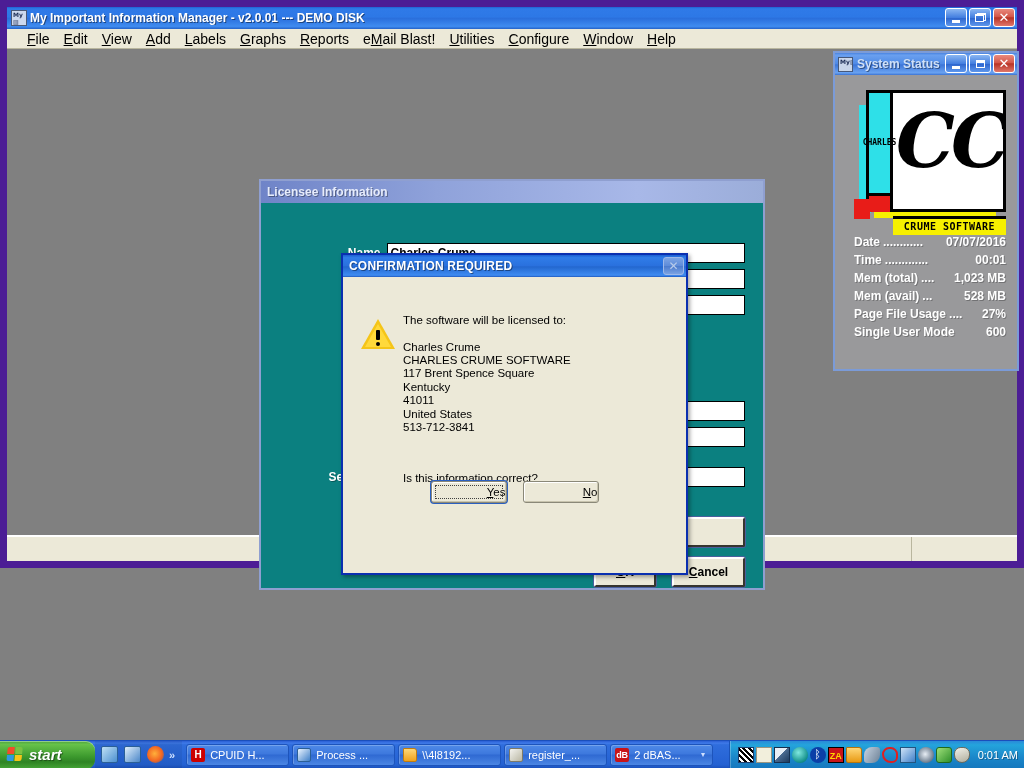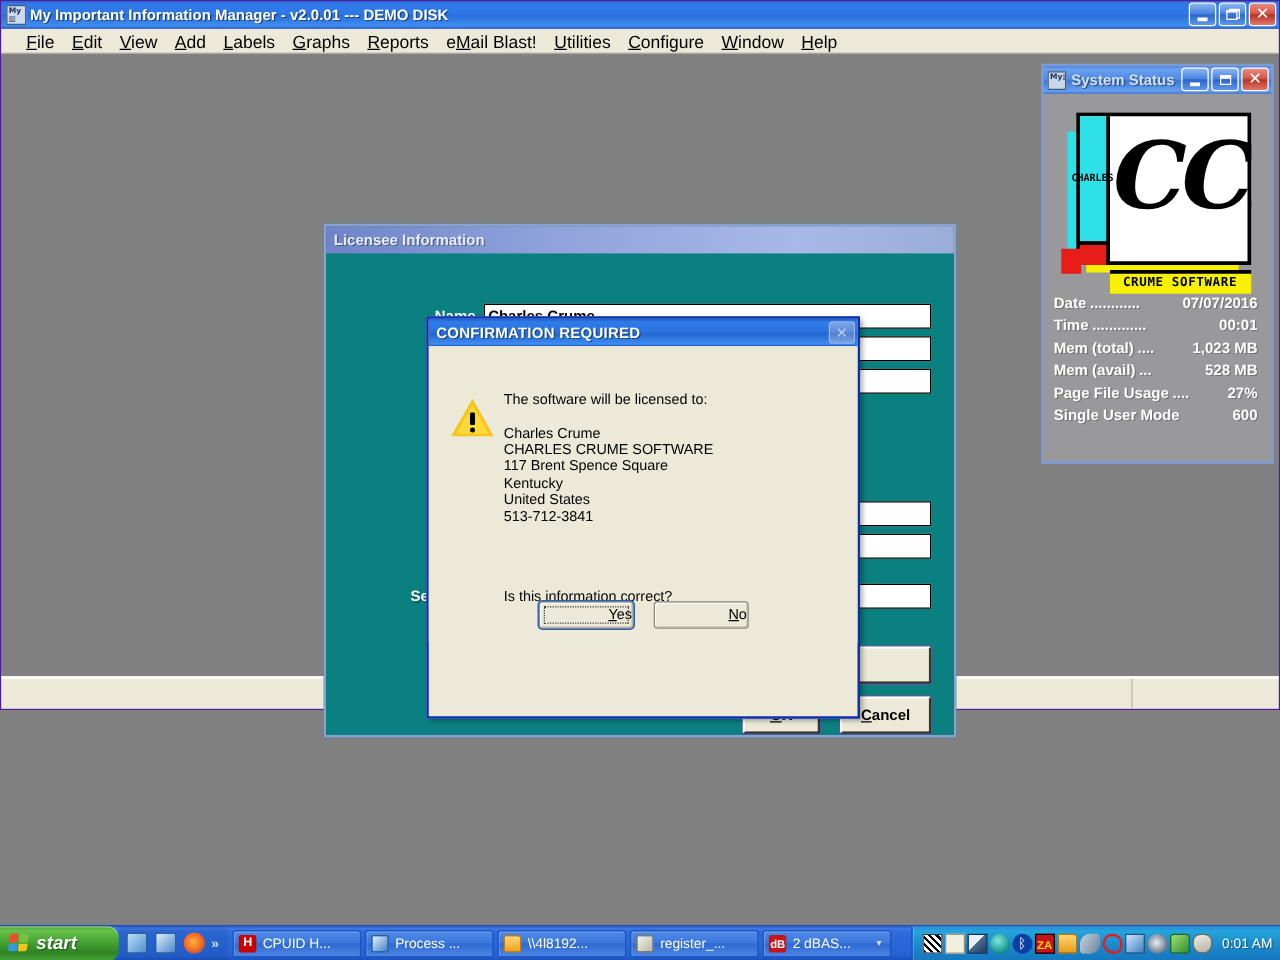--- a/index.html
+++ b/index.html
@@ -8,22 +8,22 @@
     width: 1024px; height: 768px;
     overflow: hidden;
     font-family: "Liberation Sans", sans-serif;
     -webkit-font-smoothing: none;
   }
   body { background: #808080; position: relative; }
 
   
   #app-window {
     position: absolute; left: 0; top: 0; width: 1024px; height: 568px;
-    background: #8b5cf6;
-    border: 1px solid #4c1d95;
+    background: #4d7c0f;
+    border: 7px solid #4c1d95;
   }
   #app-titlebar {
     height: 22px;
     background: linear-gradient(to bottom, #1e64d2 0%, #2f7ae8 8%, #2d78e6 45%, #2a6fdc 52%, #3f8cf0 88%, #2462c8 100%);
     display: flex; align-items: center;
     padding: 0 2px 0 2px;
     position: relative;
   }
   #app-icon {
     width: 16px; height: 16px; margin: 0 3px 0 2px;
@@ -98,21 +98,21 @@
   #ss-icon {
     width: 15px; height: 15px; background: #c9d6ea; border: 1px solid #46587a;
     margin-right: 4px; flex: none; font-size: 6px; color: #1a2a52; font-weight: bold;
     line-height: 7px; overflow: hidden; padding-left: 1px;
     font-family: "DejaVu Sans", sans-serif;
   }
   #ss-title-text {
     color: #cfe0f7; font-size: 12px; font-weight: bold;
     text-shadow: 1px 1px 0 rgba(0,0,0,0.4);
   }
-  #ss-body { padding: 8px 9px 6px 6px; }
+  #ss-body { padding: 8px 9px 6px 17px; }
 
   
   #ccs-logo { position: relative; width: 152px; height: 138px; margin: 2px auto 0 auto; }
   .lg-redsm { position: absolute; left: 0px; top: 114px; width: 16px; height: 20px; background: #e81c18; z-index: 5;}
   .lg-cyanback { position: absolute; left: 5px; top: 20px; width: 12px; height: 108px; background: #2ee0e8; }
   .lg-yellowback { position: absolute; left: 20px; top: 118px; width: 122px; height: 15px; background: #f7f000; }
   .lg-mainbox { position: absolute; left: 12px; top: 5px; width: 140px; height: 122px; border: 3px solid #000; background: #fff; }
   .lg-charlesbar { position: absolute; left: 0px; top: 0px; width: 24px; height: 100px;
       background: #2ee0e8; border-right: 3px solid #000;
       display: flex; flex-direction: column; align-items: center; justify-content: center;
@@ -455,20 +455,21 @@
       <div class="bang-dot"></div>
     </div>
 
     <div id="cd-text">
       <div id="cd-intro">The software will be licensed to:</div>
       <div id="cd-lines">
         <div>Charles Crume</div>
         <div>CHARLES CRUME SOFTWARE</div>
         <div>117 Brent Spence Square</div>
         <div>Kentucky</div>
+        <div>41011</div>
         <div>United States</div>
         <div>513-712-3841</div>
       </div>
     </div>
 
     <div id="cd-question">Is this information correct?</div>
 
     <div id="cd-buttons">
       <div class="dlgbtn default">
         <div class="focusring"></div>

